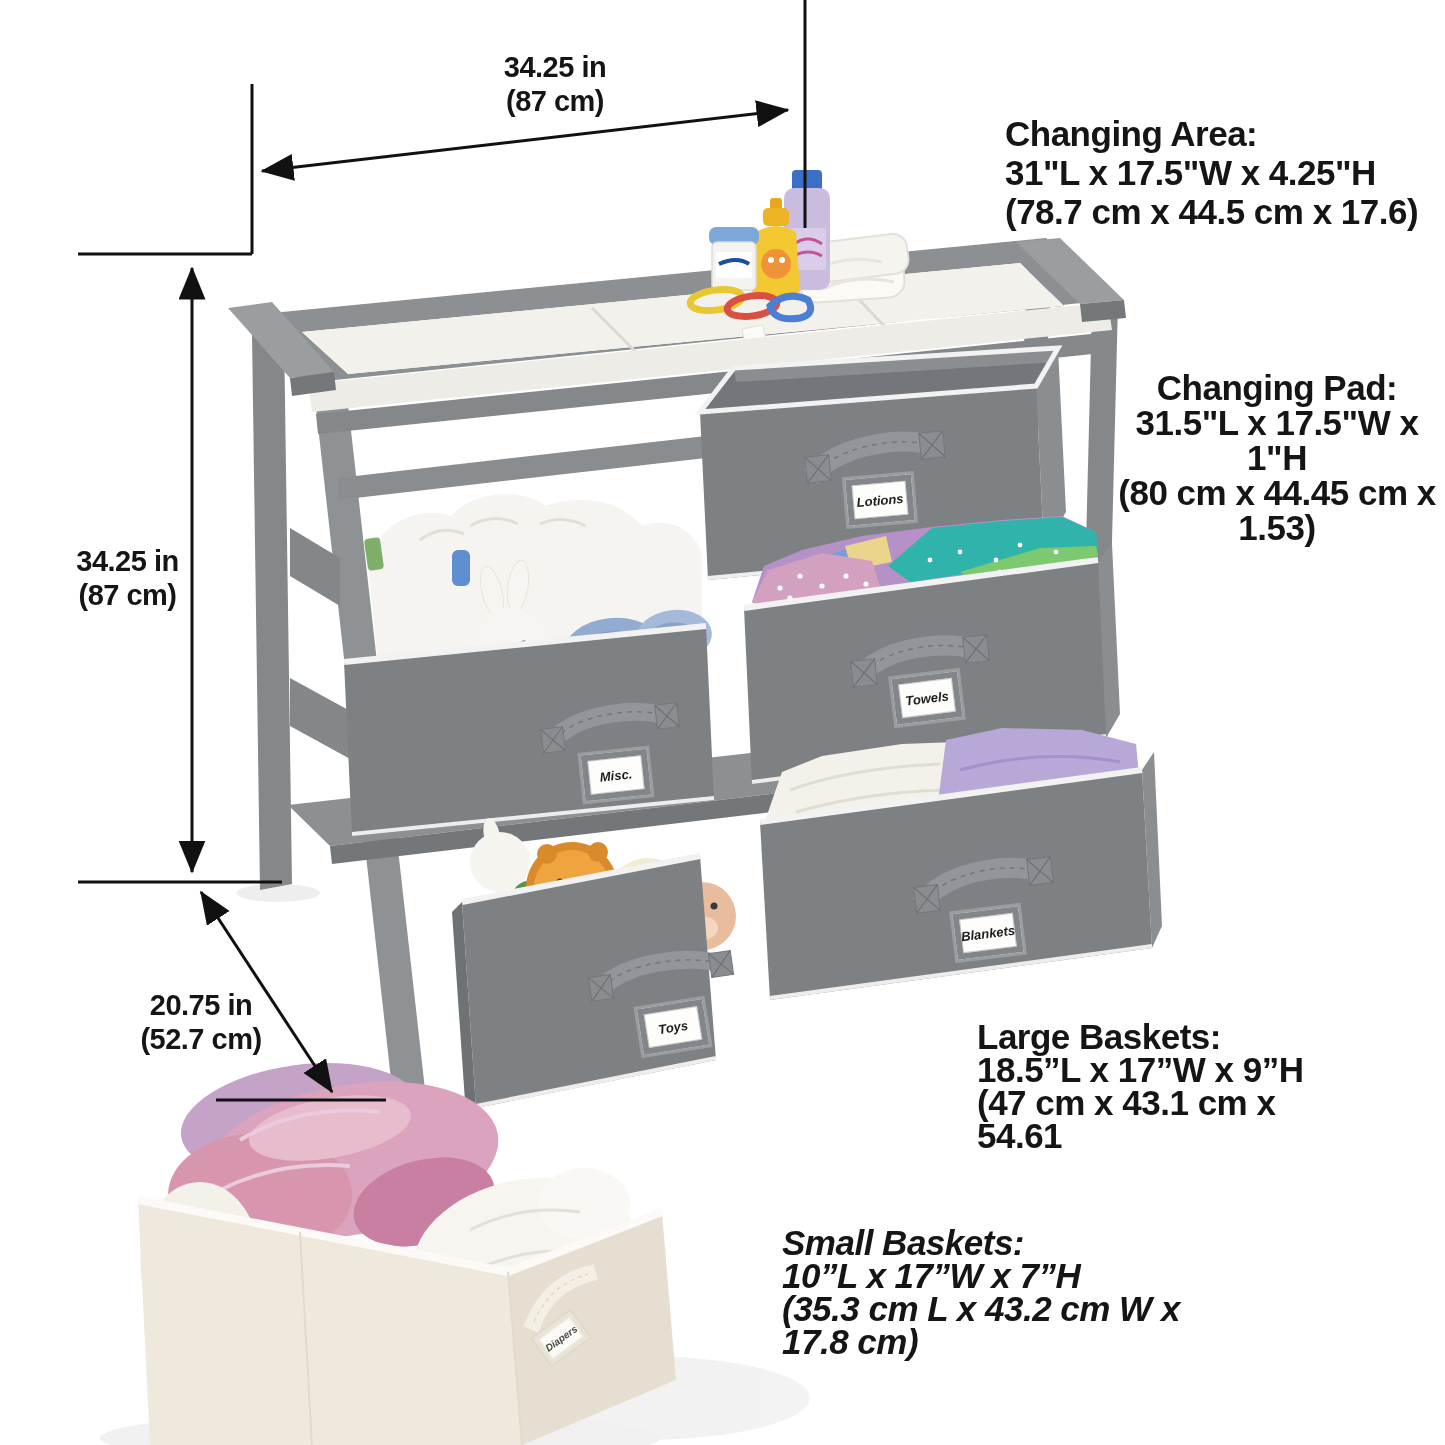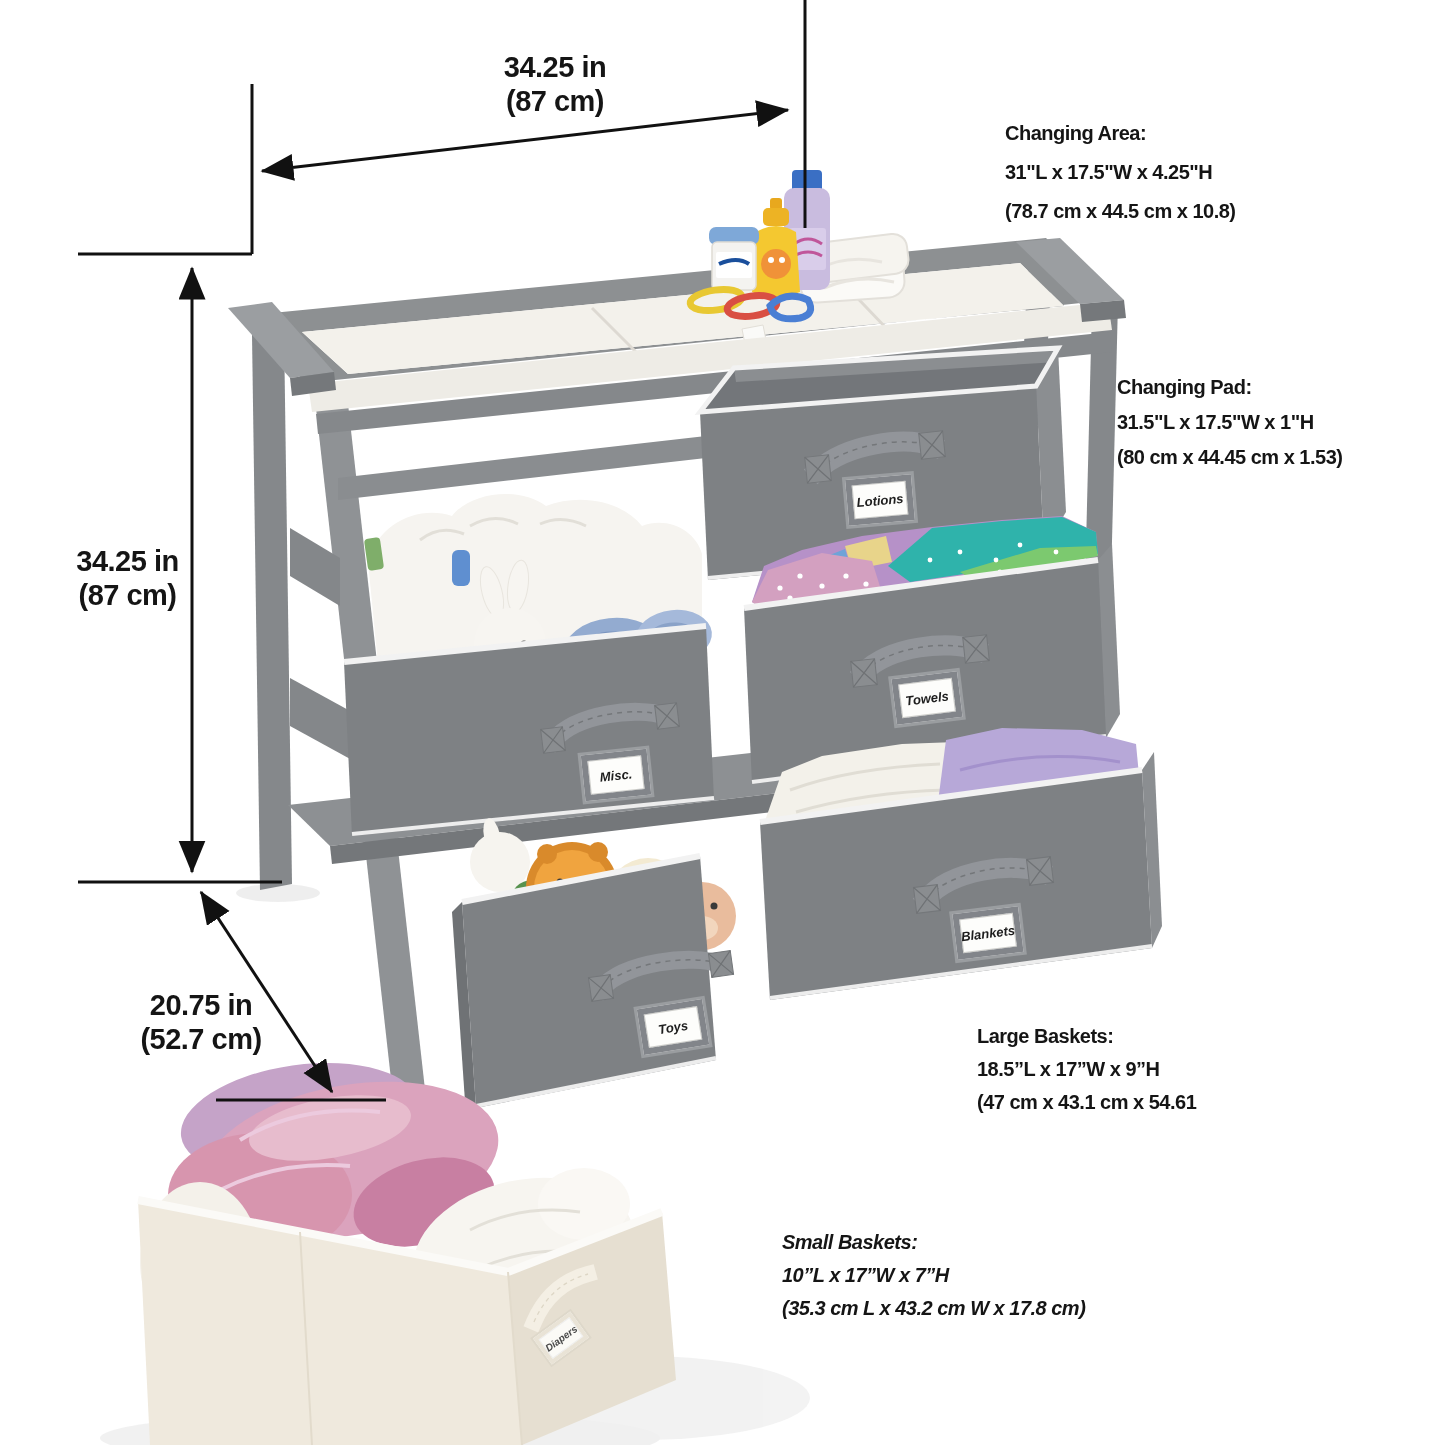--- a/index.html
+++ b/index.html
@@ -2,21 +2,21 @@
 <html><head>
 <meta charset="utf-8">
 <style>
   html,body{margin:0;padding:0;background:#fff;}
   body{width:1445px;height:1445px;position:relative;overflow:hidden;
        font-family:"Liberation Sans", sans-serif;}
   .canvas{position:absolute;inset:0;}
   svg.illus{position:absolute;left:0;top:0;}
   .txt{position:absolute;color:#151515;font-weight:bold;letter-spacing:-0.5px;}
   .dim-label{font-size:29px;line-height:34px;text-align:center;}
-  .spec{font-size:20px;}
+  .spec{font-size:35px;}
   .spec.left{text-align:left;}
   .spec.center{}
   .lh39{line-height:39px;}
   .lh35{line-height:35px;}
   .lh33{line-height:33px;}
   .label-card{position:absolute;width:66px;height:46px;box-sizing:border-box;
       background:#fdfdfb;border:6px solid #82858a;
       box-shadow:0 0 0 3px #9a9da0, inset 0 0 0 1px #cfcfcb;
       display:flex;align-items:center;justify-content:center;}
   .label-card .win{font:bold italic 13px/13px "Liberation Sans", sans-serif;color:#1d1d1d;}
@@ -307,24 +307,24 @@
 </div>
 
 <div class="txt dim-label" style="left:106px;top:988px;width:190px;">
   <div>20.75 in</div>
   <div>(52.7 cm)</div>
 </div>
 
 <div class="txt spec left lh39" style="left:1005px;top:114px;width:420px;">
   <div>Changing Area:</div>
   <div>31"L x 17.5"W x 4.25"H</div>
-  <div>(78.7 cm x 44.5 cm x 10.8)</div>
-</div>
-
-<div class="txt spec left lh35" style="left:1117px;top:370px;width:320px;">
+  <div>(78.7 cm x 44.5 cm x 17.6)</div>
+</div>
+
+<div class="txt spec left lh35" style="left:1117px;top:370px;width:320px;text-align:center;">
   <div>Changing Pad:</div>
   <div>31.5"L x 17.5"W x 1"H</div>
   <div>(80 cm x 44.45 cm x 1.53)</div>
 </div>
 
 <div class="txt spec center lh33" style="left:977px;top:1020px;width:360px;">
   <div>Large Baskets:</div>
   <div>18.5”L x 17”W x 9”H</div>
   <div>(47 cm x 43.1 cm x 54.61</div>
 </div>

